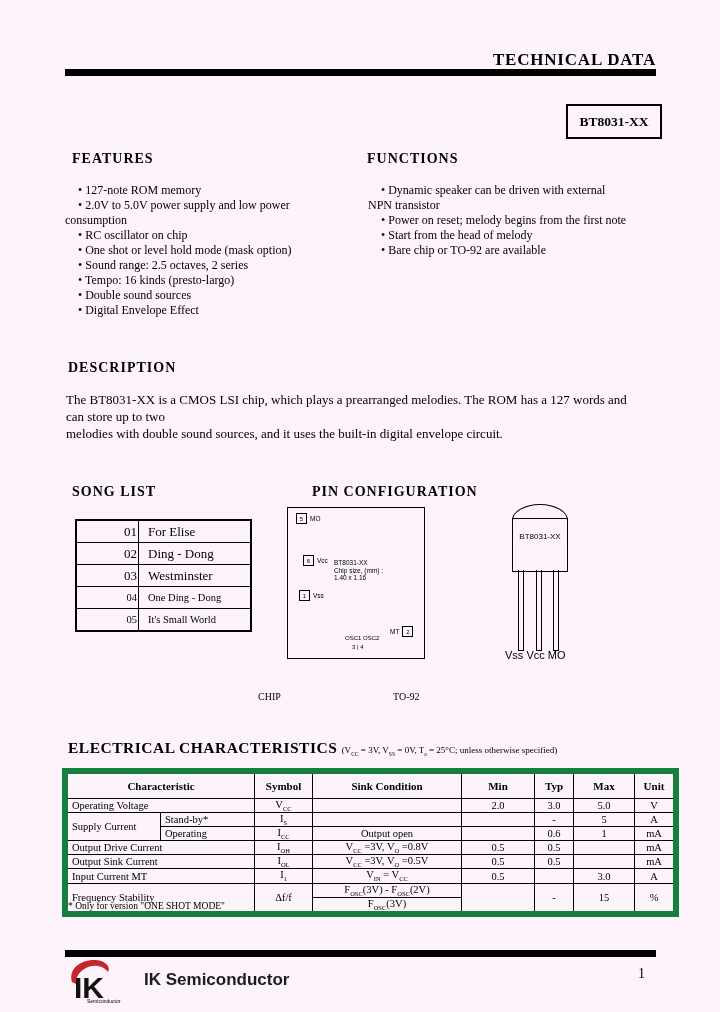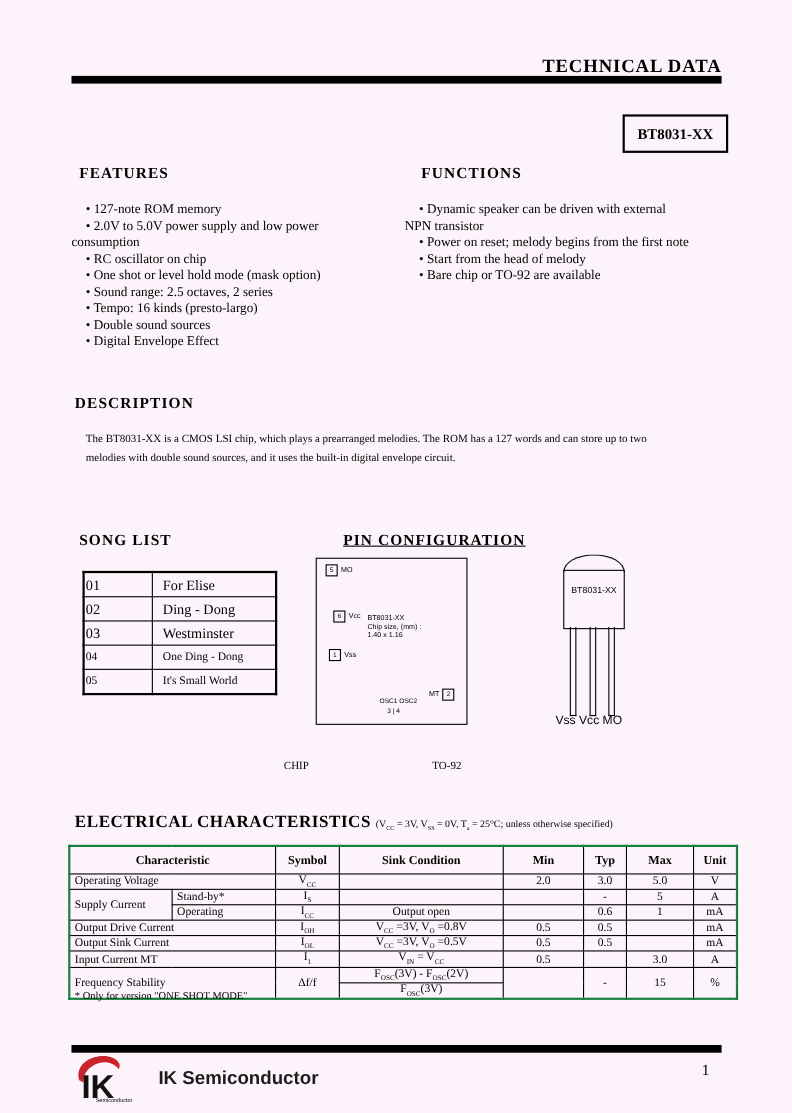--- a/index.html
+++ b/index.html
@@ -11,49 +11,49 @@
   .bar-top{top:69px;}
   .bar-bottom{top:950px;}
   .part-box{position:absolute;top:104px;left:566px;width:92px;height:31px;border:2px solid #000;
             display:flex;align-items:center;justify-content:center;font-weight:bold;font-size:13.5px;}
 
   .sec-title{position:absolute;font-size:14px;font-weight:bold;letter-spacing:1px;text-align:center;}
   .blist{position:absolute;font-size:12px;line-height:15px;}
   .blist div{white-space:pre-line;text-indent:13px;}
   .blist div::before{content:"\2022  ";}
 
-  .desc-body{position:absolute;left:66px;top:391px;width:578px;font-size:10px;line-height:17px;white-space:pre-line;margin-left:12px;}
+  .desc-body{position:absolute;left:66px;top:391px;width:578px;font-size:13px;line-height:17px;white-space:pre-line;}
 
   table{border-collapse:collapse;}
   td{border:1px solid #000;}
 
   .song-table{position:absolute;left:75px;top:519px;border:2px solid #000;}
   .song-table td{height:19px;font-size:13px;}
-  .song-no{width:59px;text-align:left;}
+  .song-no{width:59px;text-align:right;}
   .song-name{width:101px;padding-left:9px;}
   .song-table tr:nth-child(4) td,.song-table tr:nth-child(5) td{font-size:10.5px;}
 
   .chip-box{position:absolute;left:287px;top:507px;width:136px;height:150px;border:1px solid #000;font-family:"Liberation Sans",sans-serif;}
   .pin{position:absolute;display:flex;align-items:center;gap:3px;}
   .pinbox{display:inline-flex;align-items:center;justify-content:center;width:9px;height:9px;border:1px solid #000;font-size:6px;}
   .pinlabel{font-size:6.5px;}
   .chip-center{position:absolute;left:46px;top:51px;font-size:6.5px;line-height:7.5px;}
   .osc{position:absolute;font-size:6px;}
 
   .to92-dome{position:absolute;left:512px;top:504px;width:54px;height:15px;border:1px solid #000;border-bottom:none;border-radius:50% 50% 0 0/100% 100% 0 0;}
   .to92-body{position:absolute;left:512px;top:518px;width:54px;height:52px;border:1px solid #000;
              display:flex;align-items:flex-start;justify-content:center;}
   .to92-label{font-size:8px;font-family:"Liberation Sans",sans-serif;margin-top:13px;}
   .leg{position:absolute;top:570px;width:4px;height:80px;border:1px solid #000;border-top:none;}
   .to92-pins{position:absolute;left:505px;top:649px;width:80px;font-size:11px;font-family:"Liberation Sans",sans-serif;}
   .caption{position:absolute;font-size:10px;}
 
   .elec-title{position:absolute;left:68px;top:739px;font-size:15.5px;font-weight:bold;letter-spacing:.5px;}
   .elec-cond{font-size:9px;font-weight:normal;letter-spacing:0;}
-  .elec-table{position:absolute;left:62px;top:768px;border:2px solid #15803d;font-size:10.5px;table-layout:fixed;}
+  .elec-table{position:absolute;left:62px;top:768px;border:6px solid #15803d;font-size:10.5px;table-layout:fixed;}
   .elec-table td{text-align:center;padding:0 2px;height:13px;overflow:hidden;}
   .elec-table tr.th td{height:24px;font-weight:bold;font-size:11px;}
   .elec-table td.tl{text-align:left;padding-left:4px;}
   sub{font-size:.62em;}
   .c-char1{width:86px;}.c-char2{width:87px;}.c-sym{width:53px;}.c-cond{width:144px;}
   .c-min{width:68px;}.c-typ{width:34px;}.c-max{width:56px;}.c-unit{width:34px;}
 
   .footnote{position:absolute;left:68px;top:901px;font-size:9.5px;}
 
   .logo{position:absolute;left:66px;top:958px;}
@@ -76,21 +76,21 @@
     <div>2.0V to 5.0V power supply and low power
 consumption</div>
     <div>RC oscillator on chip</div>
     <div>One shot or level hold  mode (mask option)</div>
     <div>Sound range: 2.5 octaves, 2 series</div>
     <div>Tempo: 16 kinds  (presto-largo)</div>
     <div>Double sound sources</div>
     <div>Digital Envelope Effect</div>
   </div>
 
-  <div class="sec-title" style="left:383px;top:151px;">FUNCTIONS</div>
+  <div class="sec-title" style="left:367px;top:151px;">FUNCTIONS</div>
   <div class="blist" style="left:368px;top:183px;width:300px;">
     <div>Dynamic speaker can be driven with external
 NPN transistor</div>
     <div>Power on reset; melody begins from the first note</div>
     <div>Start from the head of melody</div>
     <div>Bare chip or TO-92 are available</div>
   </div>
 
   <div class="sec-title" style="left:68px;top:360px;">DESCRIPTION</div>
   <div class="desc-body">The BT8031-XX  is a CMOS LSI chip, which plays a prearranged melodies. The ROM has a 127 words and can store up to two
@@ -115,21 +115,21 @@
       <td class="song-no">04</td>
       <td class="song-name">One Ding -  Dong</td>
         </tr>
     <tr>
       <td class="song-no">05</td>
       <td class="song-name">It's Small World</td>
         </tr>
   </tbody>
     </table>
 
-  <div class="sec-title" style="left:312px;top:484px;text-decoration:underline;">PIN  CONFIGURATION</div>
+  <div class="sec-title" style="left:312px;top:484px;">PIN  CONFIGURATION</div>
 
   <div class="chip-box">
     <div class="pin" style="left:8px;top:5px;">
       <span class="pinbox">5</span>
       <span class="pinlabel">MO</span>
     </div>
     <div class="pin" style="left:15px;top:47px;">
       <span class="pinbox">6</span>
       <span class="pinlabel">Vcc</span>
     </div>

